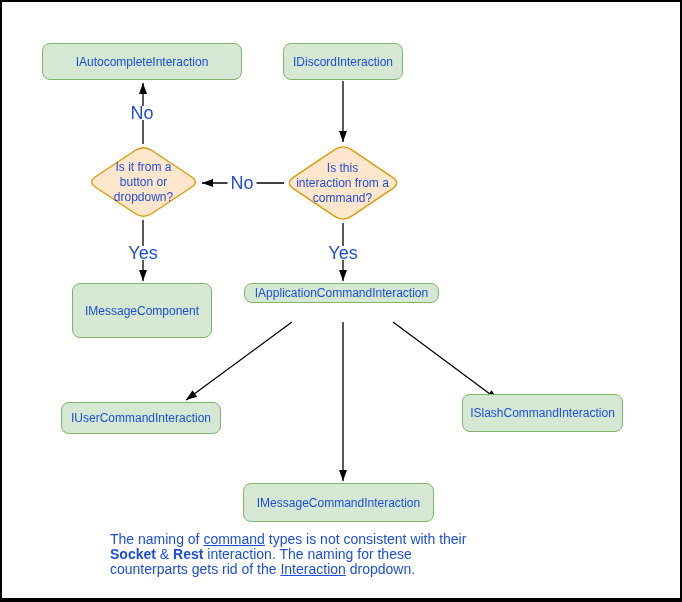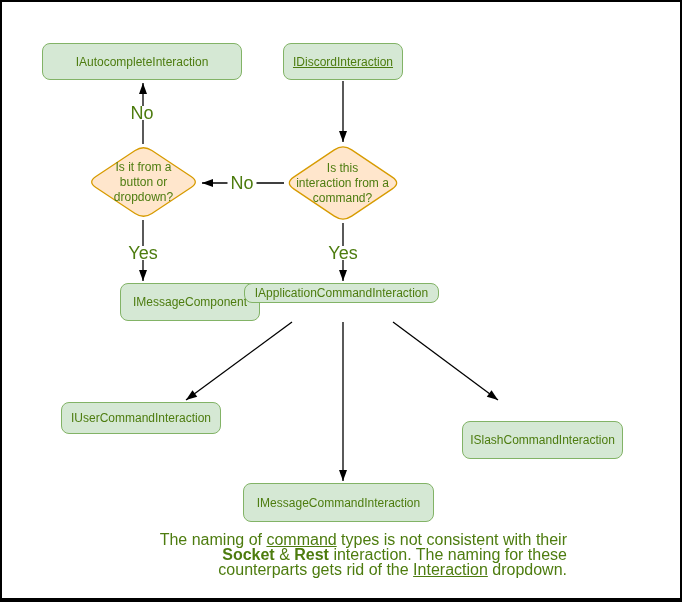--- a/index.html
+++ b/index.html
@@ -8,21 +8,21 @@
     width: 682px;
     height: 602px;
     box-sizing: border-box;
     background: #ffffff;
     border-left: 2px solid #000;
     border-top: 2px solid #000;
     border-right: 2px solid #000;
     border-bottom: 4px solid #000;
     overflow: hidden;
     font-family: "Liberation Sans", sans-serif;
-    color: #4d7c0f;
+    color: #1d4ed8;
   }
   .edges-layer {
     position: absolute;
     left: 0; top: 0;
     width: 682px; height: 602px;
   }
   .node {
     position: absolute;
     box-sizing: border-box;
     background: #d5e8d4;
@@ -48,38 +48,38 @@
   .edge-label {
     position: absolute;
     transform: translate(-50%, -50%);
     background: #ffffff;
     padding: 0 3px;
     font-size: 18px;
     line-height: 14px;
   }
   .note {
     position: absolute;
-    left: 85px;
+    left: 108px;
     top: 530px;
     width: 480px;
-    text-align: right;
-    font-size: 16px;
+    text-align: left;
+    font-size: 14px;
     line-height: 15px;
   }
   .seg-bold { font-weight: bold; }
   .seg-underline { text-decoration: underline; }
 
   
   .n-autocomplete        { left: 40px;  top: 41px;  width: 200px; height: 37px; }
-  .n-discord             { left: 281px; top: 41px;  width: 120px; height: 37px; text-decoration: underline; }
-  .n-message-component   { left: 70px;  top: 281px; width: 140px; height: 38px; margin-left: 48px; }
+  .n-discord             { left: 281px; top: 41px;  width: 120px; height: 37px; }
+  .n-message-component   { left: 70px;  top: 281px; width: 140px; height: 55px; }
   .n-application-command { left: 242px; top: 281px; width: 195px; height: 20px; }
   .n-user-command        { left: 59px;  top: 400px; width: 160px; height: 32px; }
   .n-message-command     { left: 241px; top: 481px; width: 191px; height: 39px; }
-  .n-slash-command       { left: 460px; top: 419px; width: 161px; height: 38px; }
+  .n-slash-command       { left: 460px; top: 392px; width: 161px; height: 38px; }
 
   .d1-label { left: 94px;  top: 148px; width: 95px;  height: 64px; }
   .d2-label { left: 283px; top: 150px; width: 115px; height: 62px; }
 
   .l-no-left   { left: 240px; top: 181px; }
   .l-no-up     { left: 140px; top: 111px; }
   .l-yes-left  { left: 141px; top: 251px; }
   .l-yes-right { left: 341px; top: 251px; }
 </style>
 </head>

